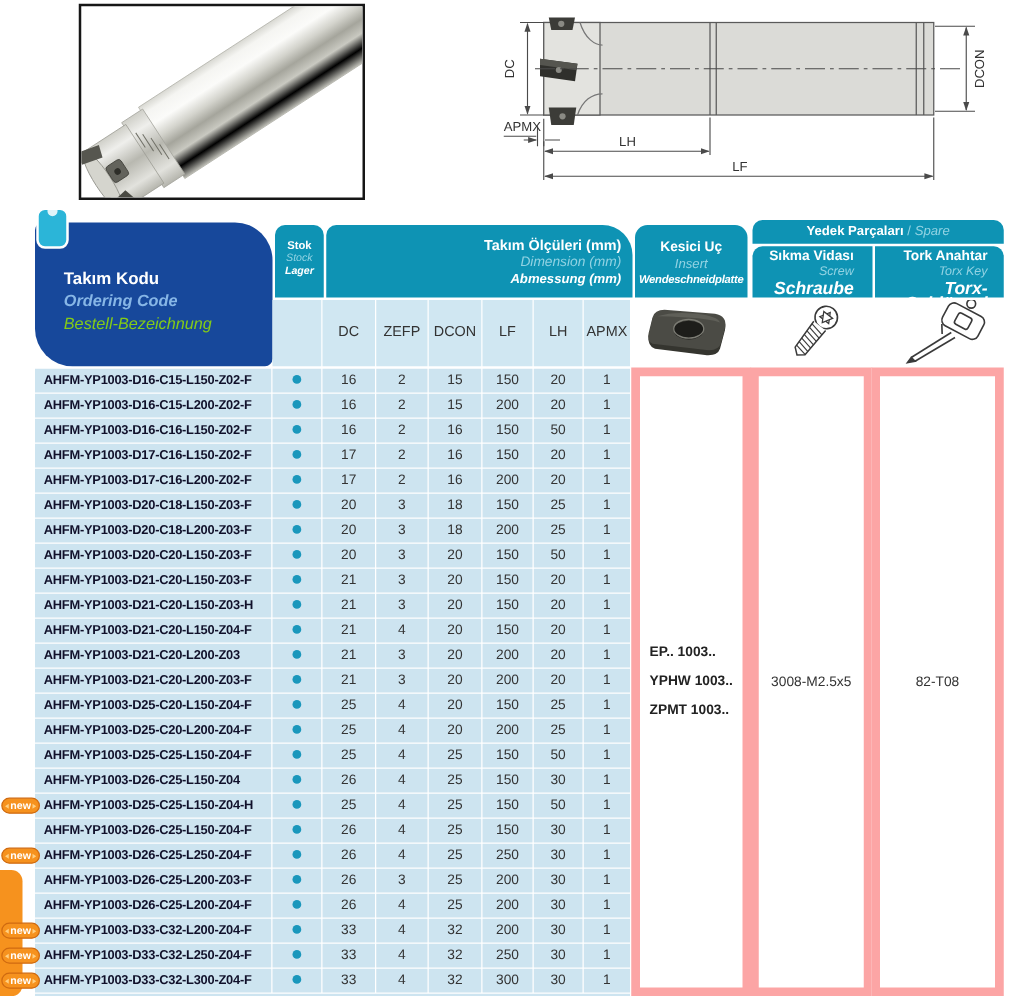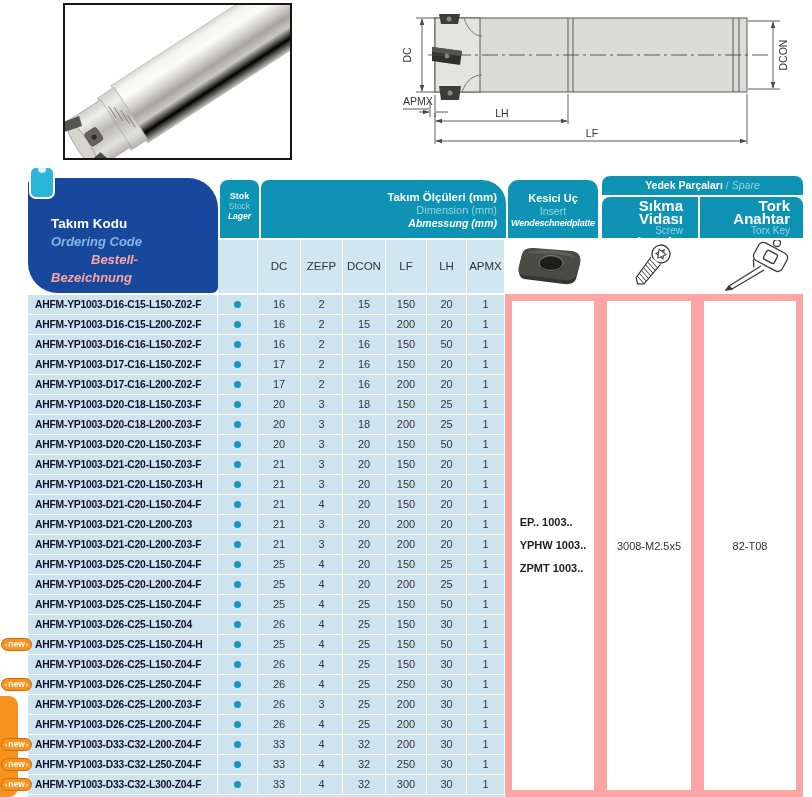--- a/index.html
+++ b/index.html
@@ -11,30 +11,30 @@
              border:2px solid #161616;box-sizing:border-box;background:#fff;overflow:hidden;}
 
   
   .diagram{position:absolute;left:402px;top:5px;width:404px;height:146px;}
 
   
   .hdr-code{position:absolute;left:28px;top:178px;width:190px;height:115px;background:#17489b;
             border-radius:6px 30px 6px 30px;box-sizing:border-box;padding:36px 0 0 23px;}
   .hdr-code .l1{font-weight:bold;color:#fff;font-size:13.5px;line-height:17px;}
   .hdr-code .l2{font-weight:bold;font-style:italic;color:#87b6e6;font-size:13px;line-height:16px;}
-  .hdr-code .l3{font-weight:bold;font-style:italic;color:#fca5a5;font-size:13px;line-height:16px;margin-left:40px;}
+  .hdr-code .l3{font-weight:normal;font-style:italic;color:#84cc16;font-size:13px;line-height:16px;}
 
   .tab-icon{position:absolute;left:29px;top:166px;width:26px;height:33px;background:#2bb5d8;
             border:2px solid #fff;border-radius:7px;box-sizing:border-box;z-index:2;}
   .tab-icon:after{content:"";position:absolute;left:7px;top:-2px;width:8px;height:7px;background:#fff;
             border-radius:0 0 4px 4px;opacity:.85;}
 
   .teal{position:absolute;background:#0e93b4;box-sizing:border-box;}
   .teal .t1{font-weight:bold;color:#fff;display:block;}
-  .teal .t2{color:#92d3e3;display:block;}
+  .teal .t2{font-style:italic;color:#92d3e3;display:block;}
   .teal .t3{font-weight:bold;font-style:italic;color:#fff;display:block;}
 
   .hdr-stok{left:220px;top:180px;width:39px;height:58px;border-radius:8px 8px 0 0;
             text-align:center;padding-top:11px;}
   .hdr-stok .t1{font-size:9px;line-height:10px;}
   .hdr-stok .t2{font-size:8.5px;line-height:10px;}
   .hdr-stok .t3{font-size:8.5px;line-height:10px;}
 
   .hdr-dim{left:261px;top:180px;width:245px;height:58px;border-radius:8px 24px 0 0;
            text-align:right;padding:10px 9px 0 0;}
@@ -52,21 +52,21 @@
              text-align:center;font-size:10.5px;line-height:19px;}
   .hdr-spare .s1{font-weight:bold;color:#fff;}
   .hdr-spare .sep{color:#92d3e3;margin:0 3px;}
   .hdr-spare .s2{font-style:italic;color:#92d3e3;}
   .hdr-spare .s3{font-weight:bold;font-style:italic;color:#fff;}
 
   .hdr-screw{left:602px;top:197px;width:96px;height:41px;border-radius:8px 0 0 0;
              text-align:right;padding:2px 15px 0 0;}
   .hdr-torx{left:700px;top:197px;width:103px;height:41px;border-radius:0 8px 0 0;
             text-align:right;padding:2px 13px 0 16px;}
-  .hdr-screw .t1,.hdr-torx .t1{font-size:15px;line-height:13px;}
+  .hdr-screw .t1,.hdr-torx .t1{font-size:11px;line-height:13px;}
   .hdr-screw .t2,.hdr-torx .t2{font-size:10px;line-height:12px;}
   .hdr-screw .t3,.hdr-torx .t3{font-size:14px;line-height:12px;}
 
   
   .subheader{position:absolute;left:28px;top:240px;width:476px;height:53px;display:grid;
              grid-template-columns:189px 39px 42px 41px 42px 40px 39px 37px;gap:1px;}
   .subheader .subcell{background:#d0e7f2;text-align:center;line-height:53px;
              font-size:11.5px;color:#333;}
   .subheader .ghost{background:transparent;}
 

